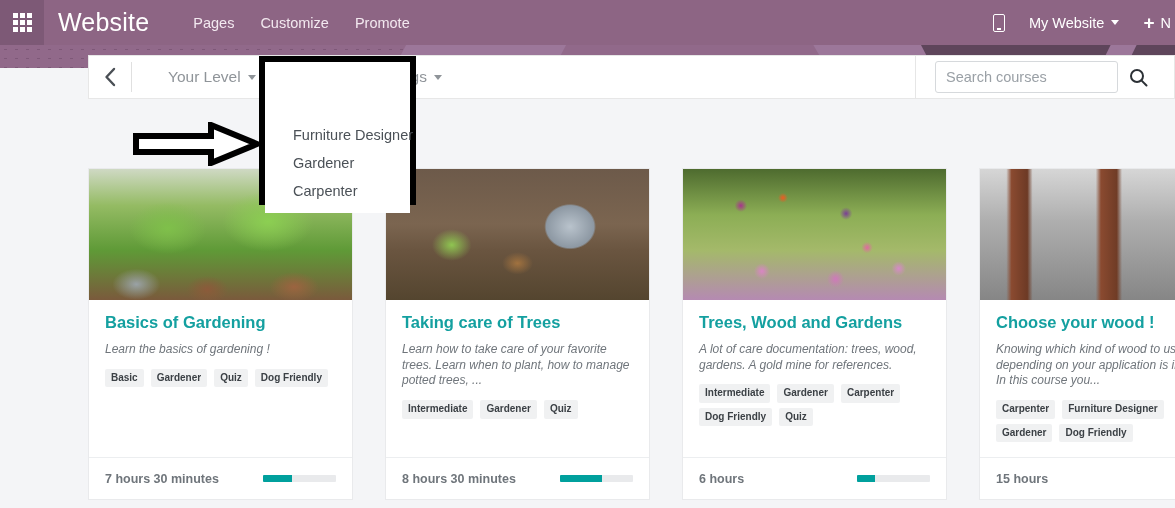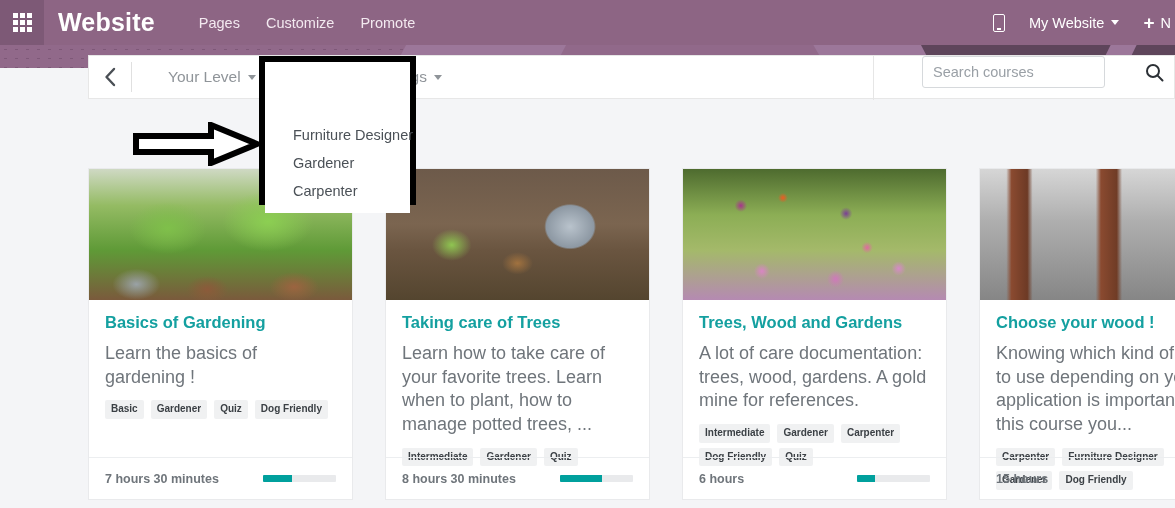--- a/index.html
+++ b/index.html
@@ -18,21 +18,21 @@
     display: flex; align-items: center;
   }
   .apps-launcher {
     width: 44px; height: 45px; background: #7d5976;
     display: flex; align-items: center; justify-content: center;
     cursor: pointer;
   }
   .grid-icon { display: grid; grid-template-columns: repeat(3, 5px); grid-gap: 2px; }
   .grid-icon i { display: block; width: 5px; height: 5px; background: #fff; }
   .brand {
-    color: #ffffff; font-size: 25px; font-weight: bold;
+    color: #ffffff; font-size: 25px; font-weight: normal;
     margin-left: 14px; letter-spacing: .2px; white-space: nowrap;
   }
   .topnav { display: flex; align-items: center; margin-left: 44px; gap: 26px; }
   .topnav a {
     color: #f3e9f0; font-size: 14.5px; text-decoration: none; white-space: nowrap;
   }
   .top-right {
     margin-left: auto; display: flex; align-items: center; gap: 24px;
     padding-right: 4px;
     text-align: right;
@@ -99,23 +99,22 @@
     display: flex; align-items: center; gap: 7px;
     color: #8f9499; font-size: 15.5px; cursor: pointer;
     padding: 0 14px; white-space: nowrap;
   }
   .filter-item:first-child { margin-left: 22px; }
   .filter-item .caret {
     width: 0; height: 0; border-left: 4.5px solid transparent;
     border-right: 4.5px solid transparent; border-top: 5px solid #8f9499;
   }
   .search-area {
-    margin-left: auto; display: flex; height: 100%;
-    padding-right: 0;
-    gap: 29px;
+    margin-left: auto; display: flex; align-items: center; height: 100%;
+    padding-right: 16px;
   }
   .search-sep { width: 1px; height: 44px; background: #e6e6e6; margin-right: 19px; }
   .search-input {
     width: 183px; height: 32px; border: 1px solid #d6d9dc; border-radius: 3px;
     padding: 0 10px; font-size: 14.5px; color: #6b7177;
     font-family: "Liberation Sans", sans-serif; outline: none; background: #fff;
   }
   .search-input::placeholder { color: #9aa0a6; }
   .search-btn {
     width: 40px; height: 32px; display: flex; align-items: center;
@@ -148,21 +147,21 @@
     width: 265px; background: #fff; border: 1px solid #e9eaec;
     position: relative; height: 332px; flex: 0 0 auto;
   }
   .card-img { width: 100%; height: 131px; display: block; overflow: hidden; }
   .card-body { padding: 13px 16px 0 16px; }
   .card-title {
     color: #14a0a0; font-size: 16.5px; font-weight: bold; margin-bottom: 9px;
     line-height: 1.2;
   }
   .card-desc {
-    color: #6f757b; font-size: 18px; line-height: 1.32; margin-bottom: 11px;
+    color: #6f757b; font-size: 12px; line-height: 1.32; margin-bottom: 11px; font-style: italic;
   }
   .tags { display: flex; flex-wrap: wrap; gap: 5px 7px; }
   .tag {
     background: #f0f1f2; color: #3b4045; font-size: 10px; font-weight: bold;
     padding: 3px 6px; border-radius: 2px; white-space: nowrap; line-height: 1.25;
   }
   .card-footer {
     position: absolute; left: 0; bottom: 0; width: 100%; height: 42px;
     border-top: 1px solid #eceef0;
     display: flex; align-items: center; justify-content: space-between;

